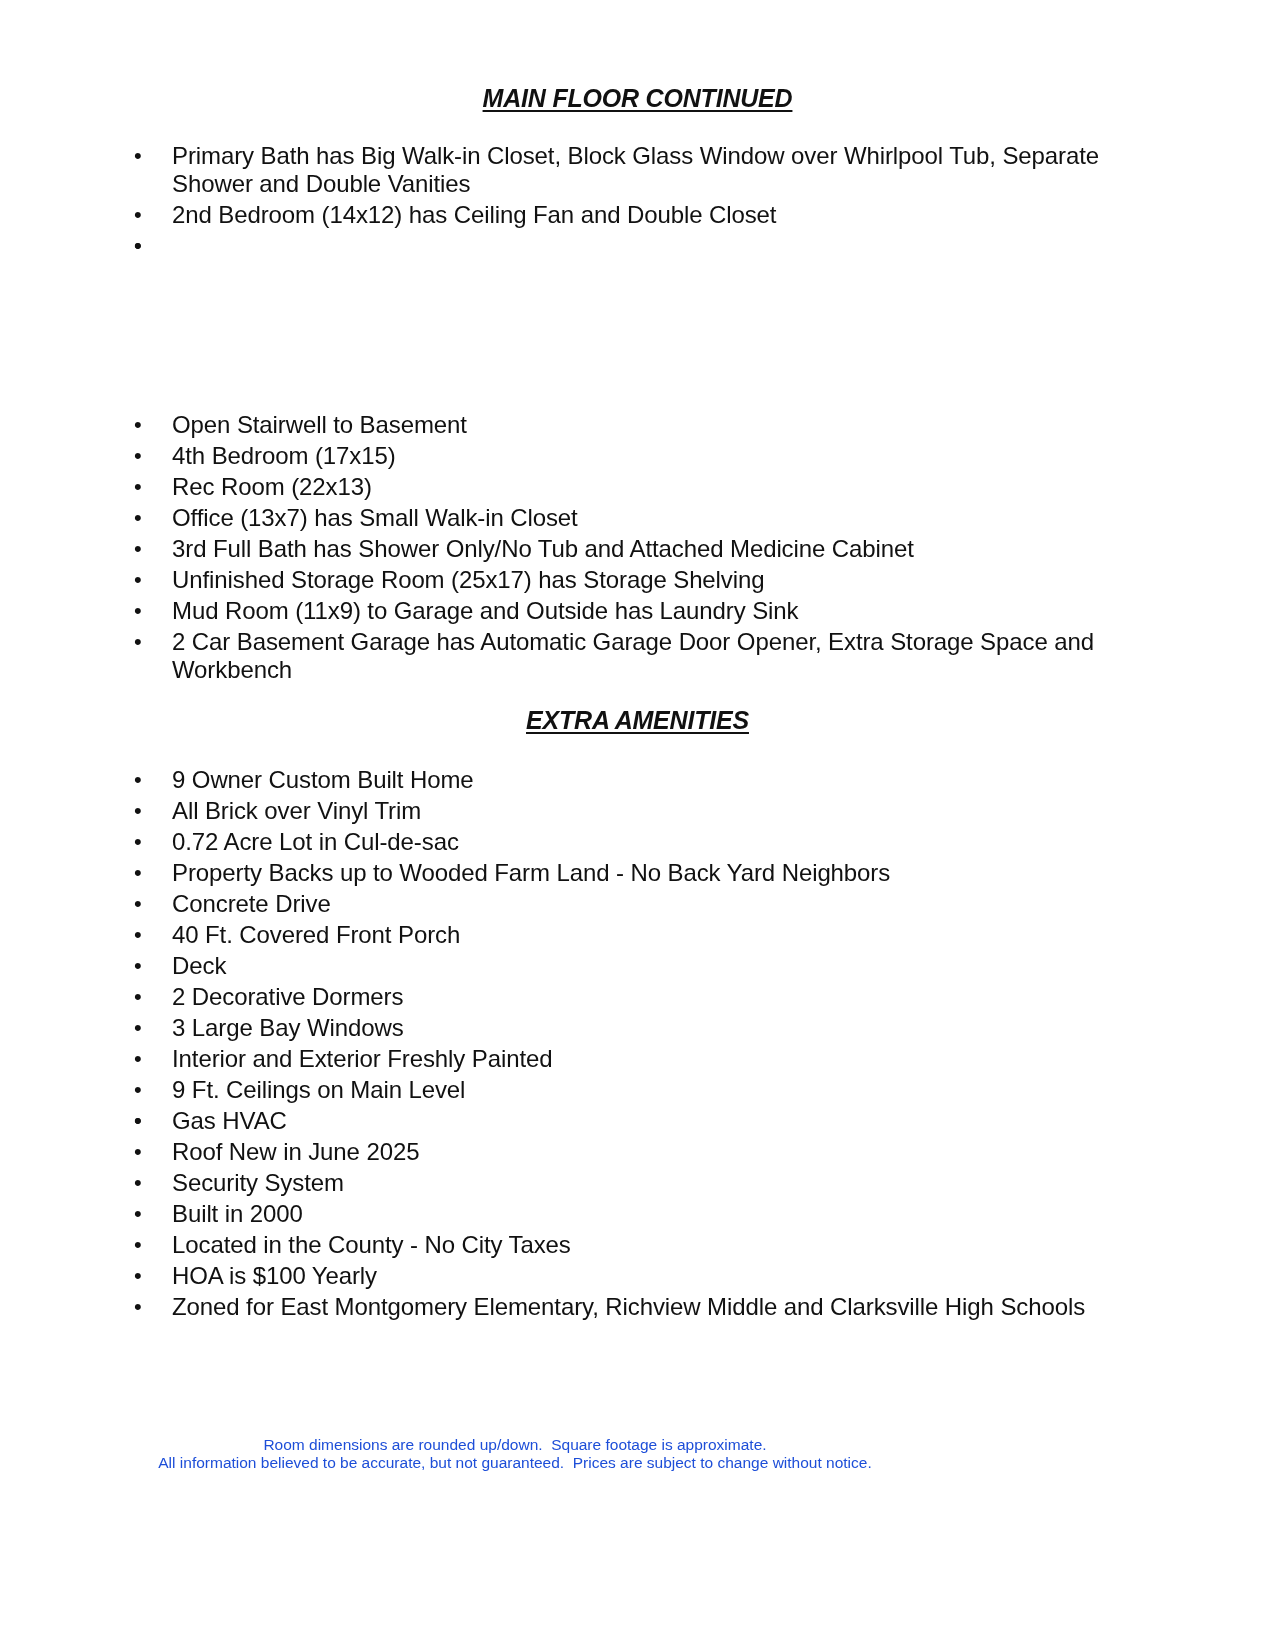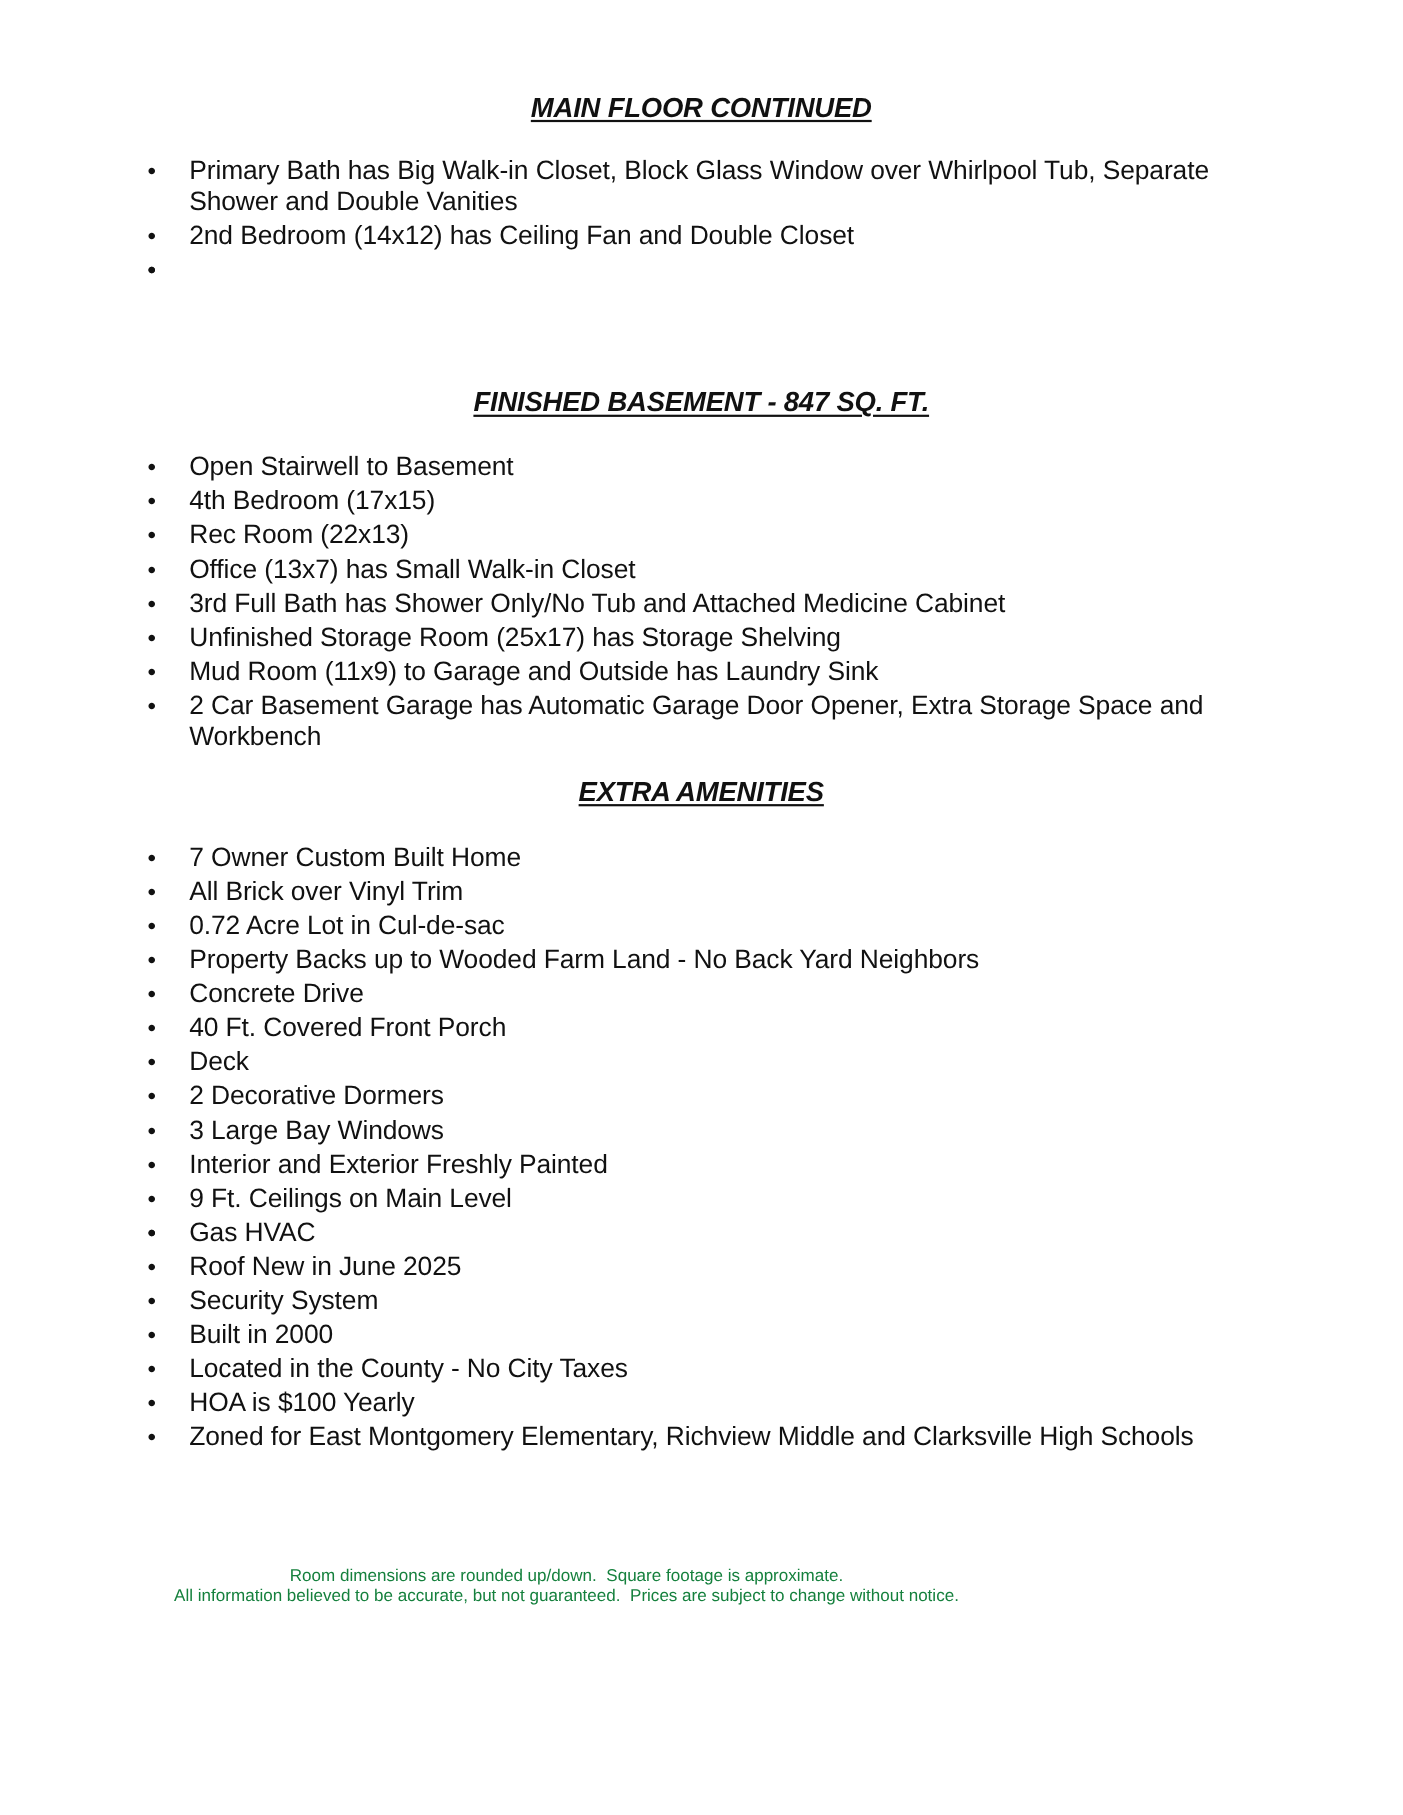--- a/index.html
+++ b/index.html
@@ -8,50 +8,49 @@
     .page { position: absolute; left: 0; top: 0; width: 1275px; height: 1650px; }
     .heading { position: absolute; left: 0; width: 1275px; text-align: center;
                font-size: 25px; font-weight: bold; font-style: italic;
                text-decoration: underline; text-decoration-thickness: 2px;
                text-underline-offset: 3px; letter-spacing: -0.2px; }
     ul.items { position: absolute; left: 0; margin: 0; padding: 0; list-style: none; width: 1275px; }
     ul.items li { position: relative; padding-left: 172px; padding-right: 100px;
                   font-size: 24px; line-height: 28px; margin-bottom: 3px; letter-spacing: -0.1px; }
     ul.items li .bullet { position: absolute; left: 134px; top: 0; font-size: 22px; }
     .footer { position: absolute; left: 0; width: 1030px; text-align: center;
-              font-size: 15.5px; line-height: 18px; color: #15803d; }
+              font-size: 15.5px; line-height: 18px; color: #1d4ed8; margin-top: 12px; }
   </style>
 </head>
 <body>
 
 <div class="page">
 
   <div class="heading" style="top:84px">MAIN FLOOR CONTINUED</div>
   <ul class="items" style="top:142px">
       <li><span class="bullet">•</span><span>Primary Bath has Big Walk-in Closet, Block Glass Window over Whirlpool Tub, Separate Shower and Double Vanities</span></li>
       <li><span class="bullet">•</span><span>2nd Bedroom (14x12) has Ceiling Fan and Double Closet</span></li>
       <li><span class="bullet">•</span></li>
       <li><span class="bullet">•</span></li>
     </ul>
 
-  <div class="heading" style="top:352px">FINISHED BASEMENT - 847 SQ. FT.</div>
   <ul class="items" style="top:411px">
       <li><span class="bullet">•</span><span>Open Stairwell to Basement</span></li>
       <li><span class="bullet">•</span><span>4th Bedroom (17x15)</span></li>
       <li><span class="bullet">•</span><span>Rec Room (22x13)</span></li>
       <li><span class="bullet">•</span><span>Office (13x7) has Small Walk-in Closet</span></li>
       <li><span class="bullet">•</span><span>3rd Full Bath has Shower Only/No Tub and Attached Medicine Cabinet</span></li>
       <li><span class="bullet">•</span><span>Unfinished Storage Room (25x17) has Storage Shelving</span></li>
       <li><span class="bullet">•</span><span>Mud Room (11x9) to Garage and Outside has Laundry Sink</span></li>
       <li><span class="bullet">•</span><span>2 Car Basement Garage has Automatic Garage Door Opener, Extra Storage Space and Workbench</span></li>
     </ul>
 
   <div class="heading" style="top:706px">EXTRA AMENITIES</div>
   <ul class="items" style="top:766px">
-      <li><span class="bullet">•</span><span>7 Owner Custom Built Home</span></li>
+      <li><span class="bullet">•</span><span>9 Owner Custom Built Home</span></li>
       <li><span class="bullet">•</span><span>All Brick over Vinyl Trim</span></li>
       <li><span class="bullet">•</span><span>0.72 Acre Lot in Cul-de-sac</span></li>
       <li><span class="bullet">•</span><span>Property Backs up to Wooded Farm Land - No Back Yard Neighbors</span></li>
       <li><span class="bullet">•</span><span>Concrete Drive</span></li>
       <li><span class="bullet">•</span><span>40 Ft. Covered Front Porch</span></li>
       <li><span class="bullet">•</span><span>Deck</span></li>
       <li><span class="bullet">•</span><span>2 Decorative Dormers</span></li>
       <li><span class="bullet">•</span><span>3 Large Bay Windows</span></li>
       <li><span class="bullet">•</span><span>Interior and Exterior Freshly Painted</span></li>
       <li><span class="bullet">•</span><span>9 Ft. Ceilings on Main Level</span></li>

